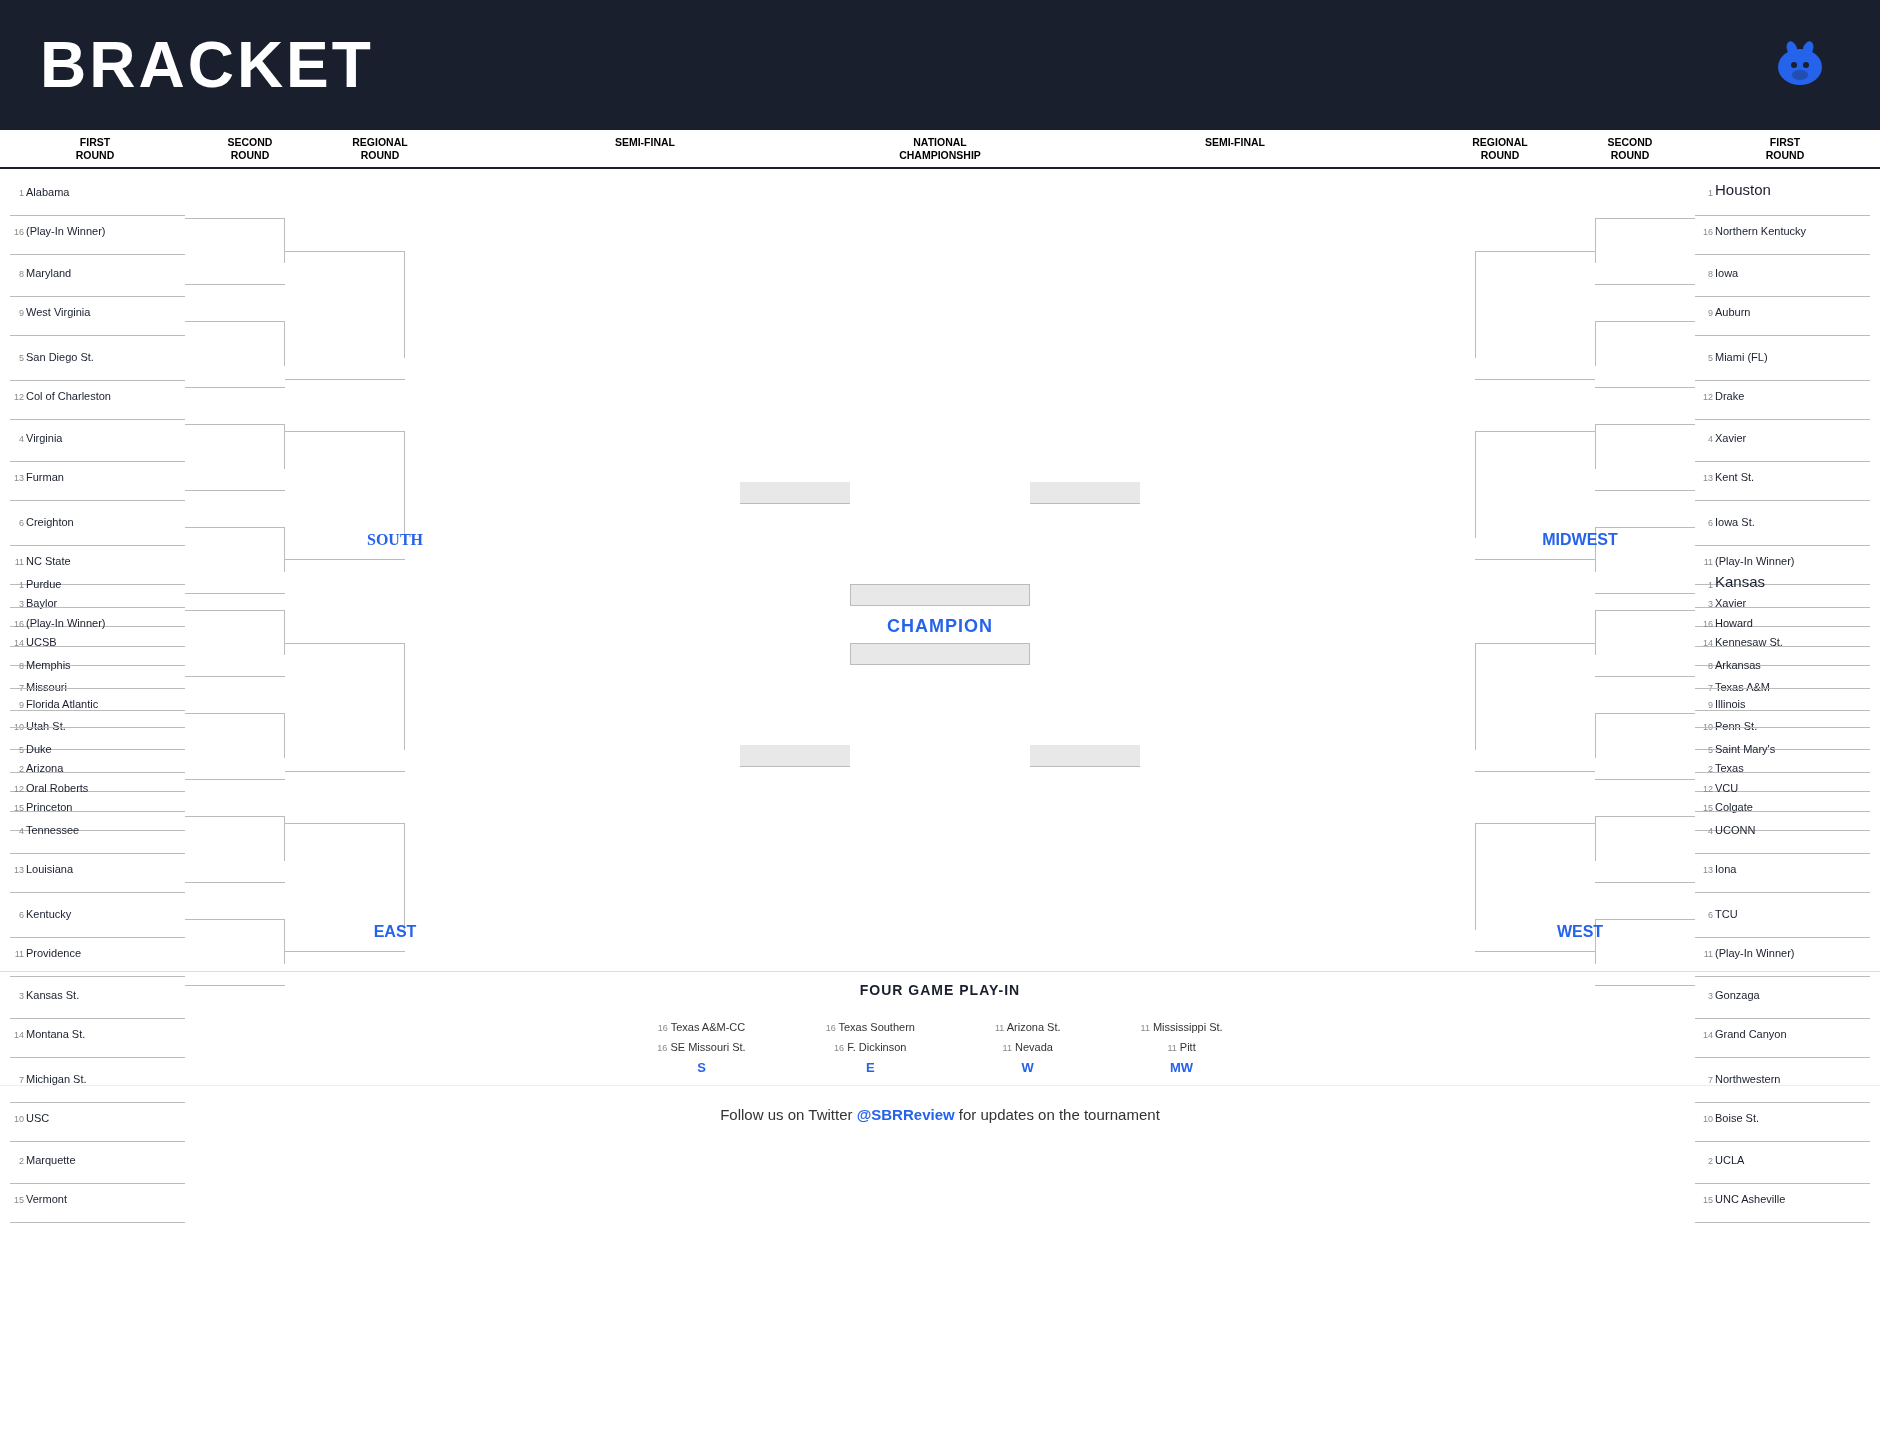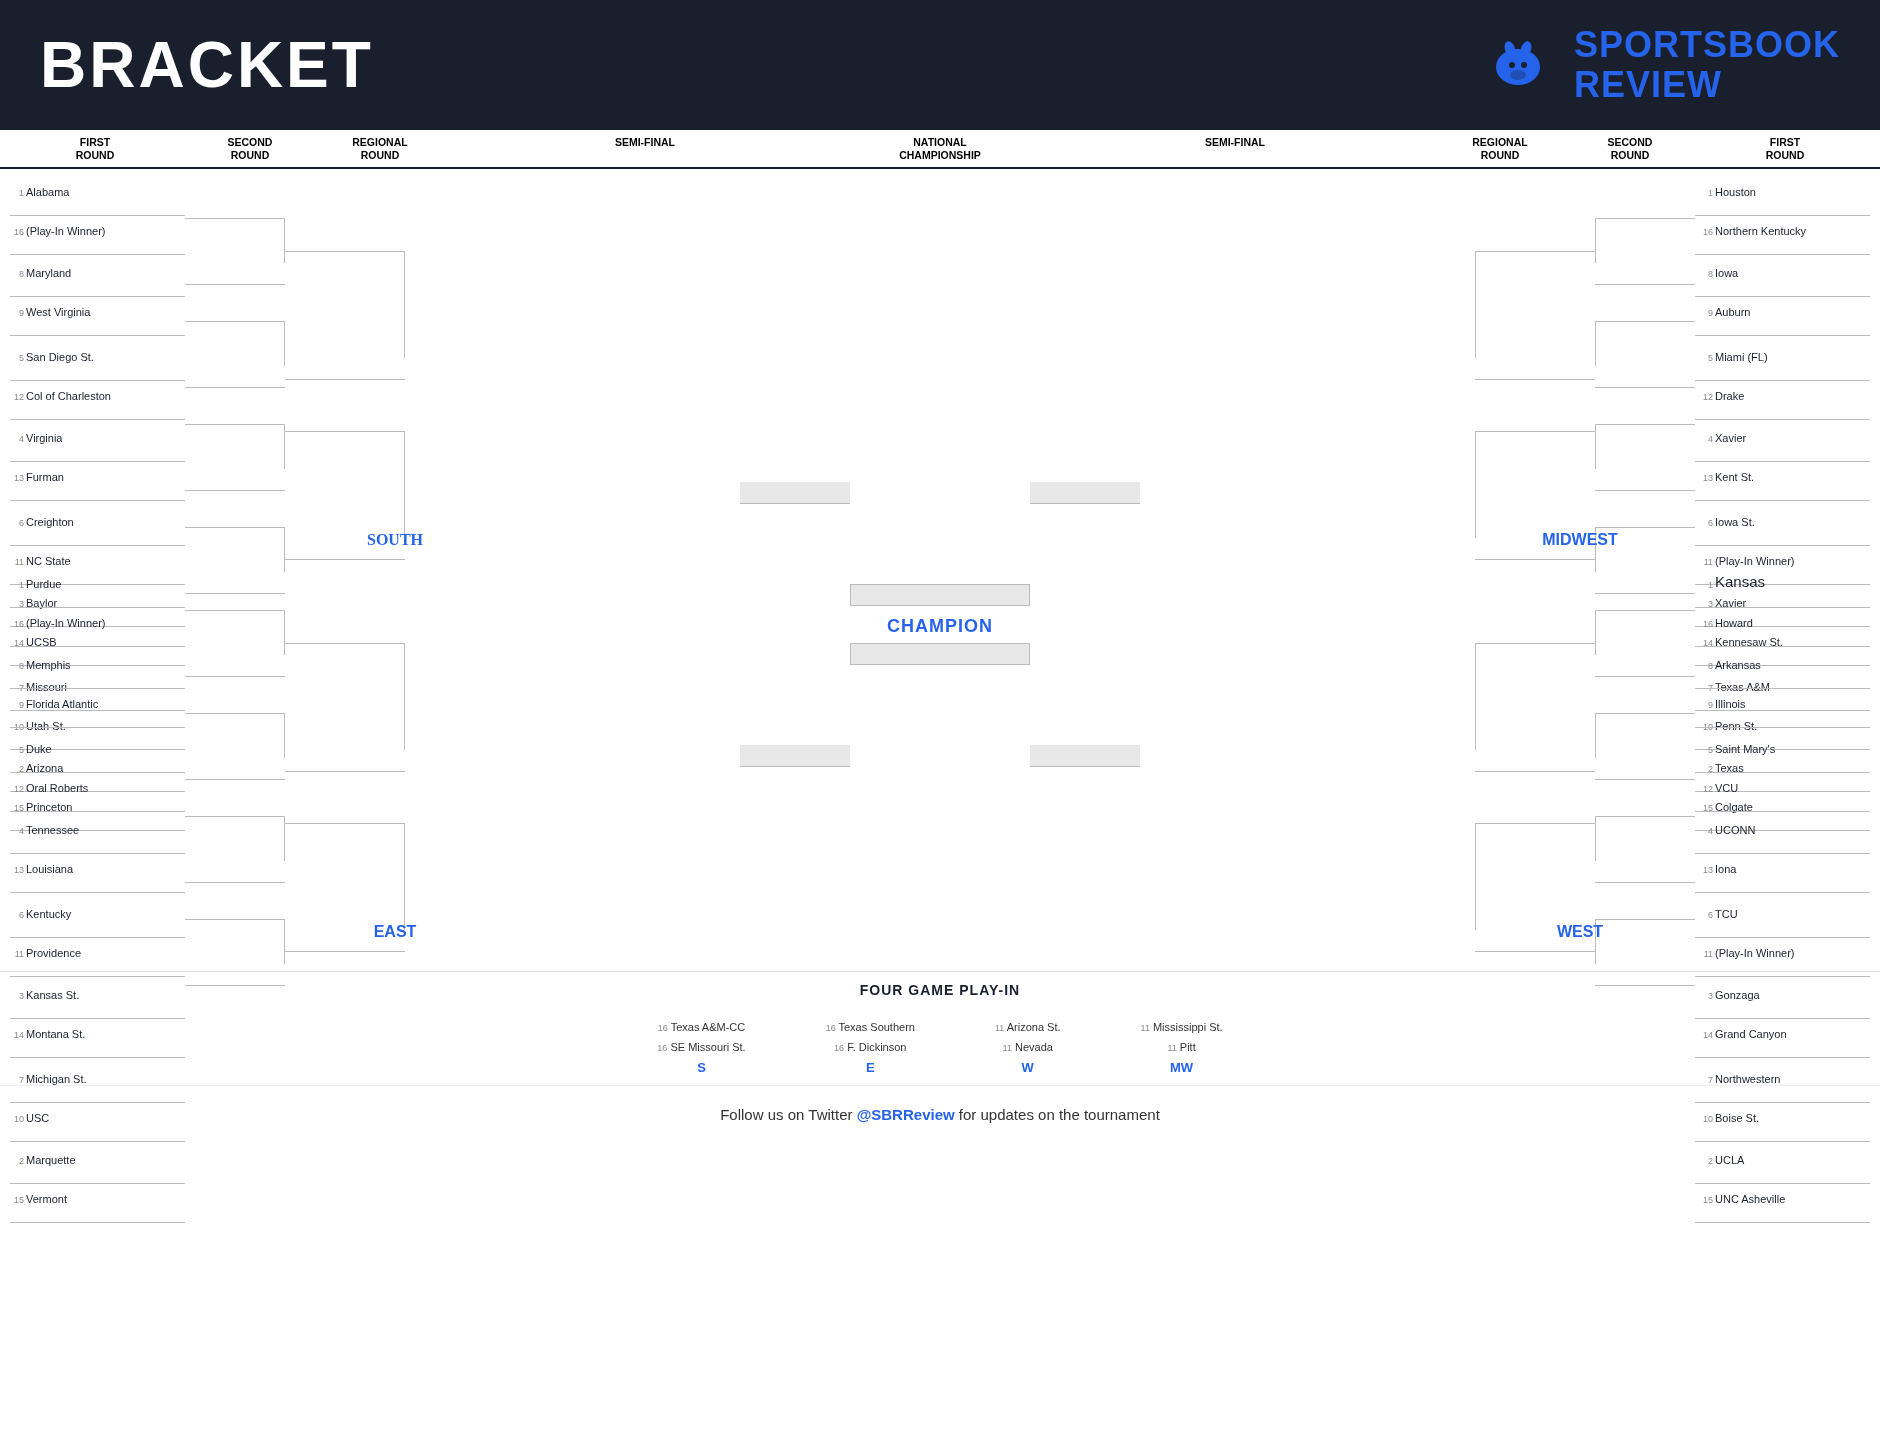--- a/index.html
+++ b/index.html
@@ -81,24 +81,20 @@
         <ellipse cx="40" cy="42" rx="22" ry="18"></ellipse>
         <rect x="28" y="24" width="8" height="20" rx="4"></rect>
         <rect x="44" y="24" width="8" height="20" rx="4"></rect>
         <ellipse cx="32" cy="24" rx="5" ry="8" transform="rotate(-20 32 24)"></ellipse>
         <ellipse cx="48" cy="24" rx="5" ry="8" transform="rotate(20 48 24)"></ellipse>
         <circle cx="34" cy="40" r="3" fill="#1a1f2e"></circle>
         <circle cx="46" cy="40" r="3" fill="#1a1f2e"></circle>
         <ellipse cx="40" cy="50" rx="8" ry="5" fill="#1a1f2e" opacity="0.3"></ellipse>
       </g>
     </svg>
-    <div class="logo-text">
-      <span>SPORTSBOOK</span><br>
-      <span>REVIEW</span>
-    </div>
   </div>
 </div>
 
 <div style="display:flex; background:#fff; border-bottom:2px solid #1a1f2e; padding:6px 0;">
   <div style="width:190px; text-align:center;">
     <div style="font-size:10.5px;font-weight:900;text-transform:uppercase;line-height:1.2;">FIRST<br>ROUND</div>
   </div>
   <div style="width:120px; text-align:center;">
     <div style="font-size:10.5px;font-weight:900;text-transform:uppercase;line-height:1.2;">SECOND<br>ROUND</div>
   </div>
@@ -426,21 +422,21 @@
   </div>
 
   <div style="display:flex; flex-direction:column; width:450px;">
 
     <div style="display:flex; flex-direction:row-reverse;">
 
       <div style="width:175px;">
         <div style="margin-bottom:1px;">
           <div style="display:flex; align-items:flex-end; height:21px; padding-left:4px;">
             <span style="font-size:9px;color:#888;width:14px;text-align:right;margin-right:2px;flex-shrink:0;">1</span>
-            <span style="font-size:11px;color:#1a1f2e;">Houston</span>
+            <span style="font-size:15px;color:#1a1f2e;">Houston</span>
           </div>
           <div style="height:18px; border-bottom:1.5px solid #bbb;"></div>
           <div style="display:flex; align-items:flex-end; height:21px; padding-left:4px;">
             <span style="font-size:9px;color:#888;width:14px;text-align:right;margin-right:2px;flex-shrink:0;">16</span>
             <span style="font-size:11px;color:#1a1f2e;">Northern Kentucky</span>
           </div>
           <div style="height:18px; border-bottom:1.5px solid #bbb; margin-bottom:3px;"></div>
         </div>
         <div style="margin-bottom:1px;">
           <div style="display:flex; align-items:flex-end; height:21px; padding-left:4px;">

